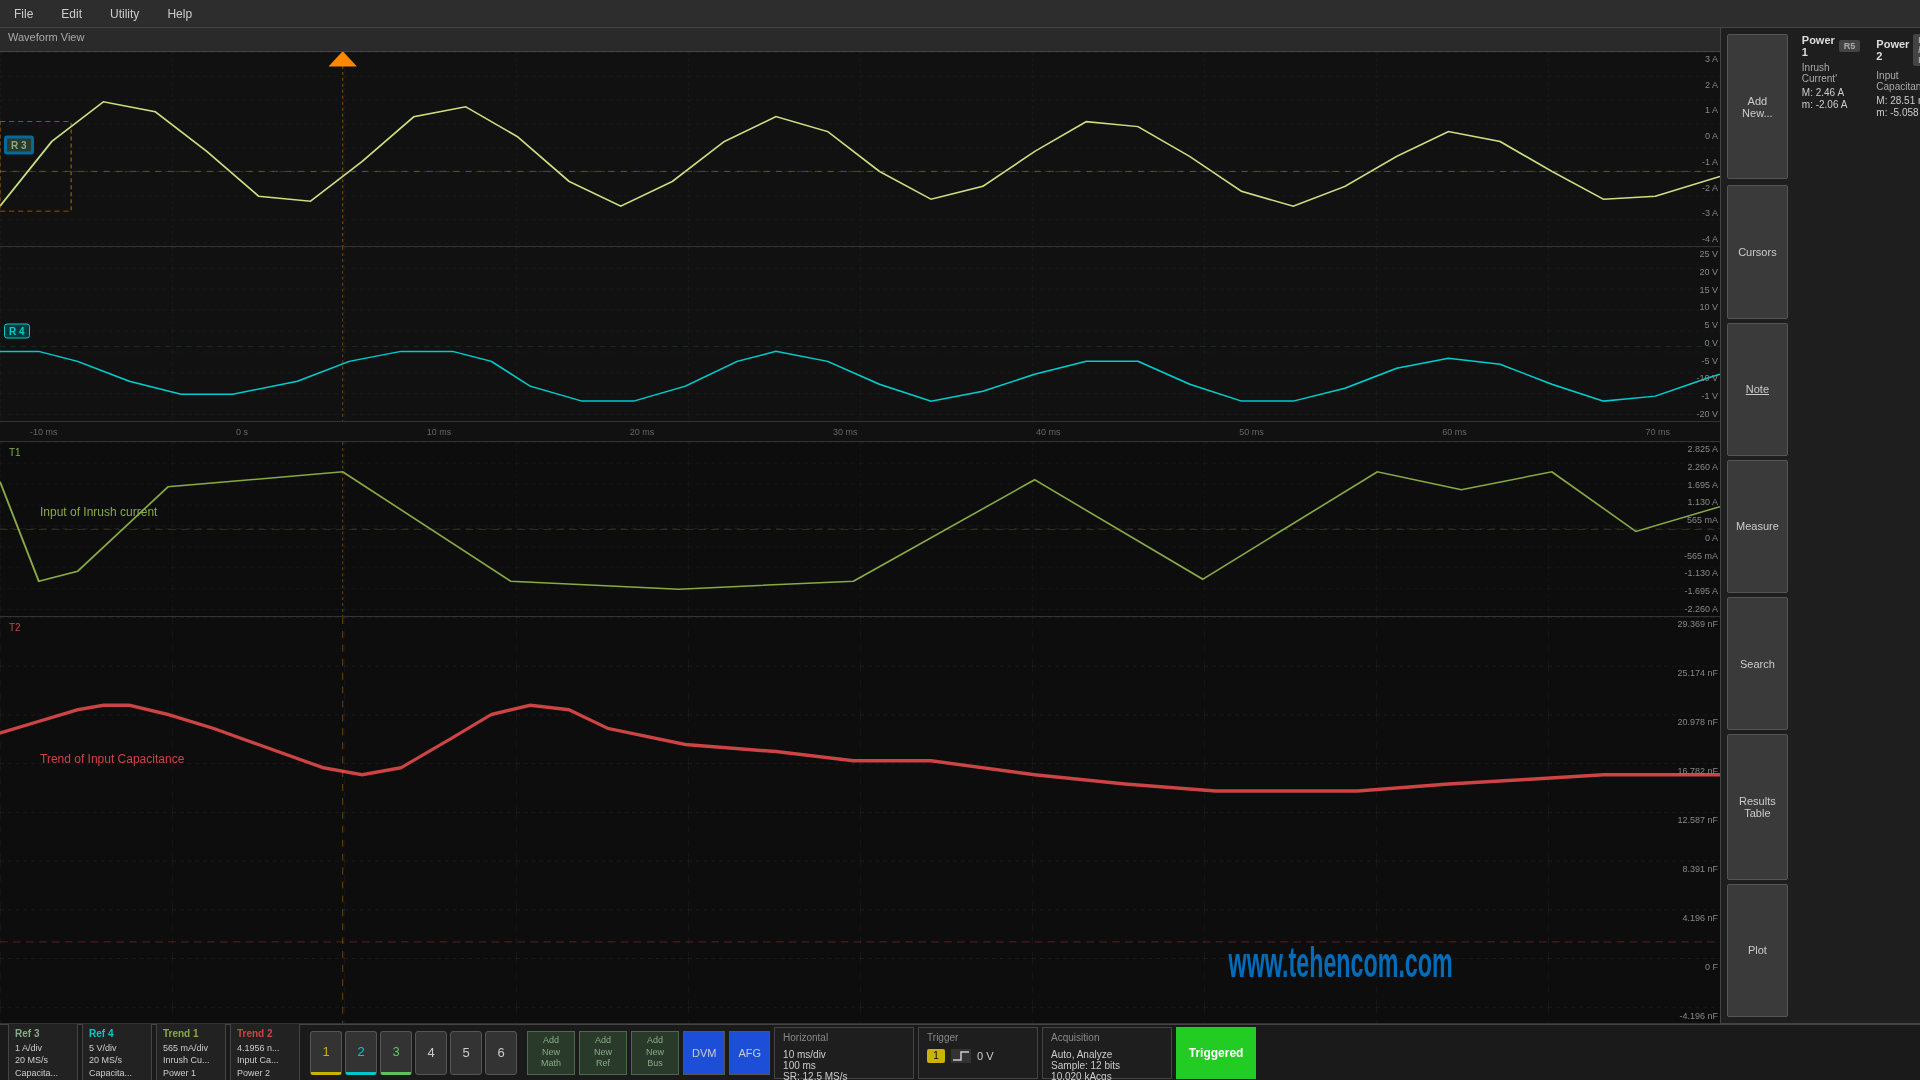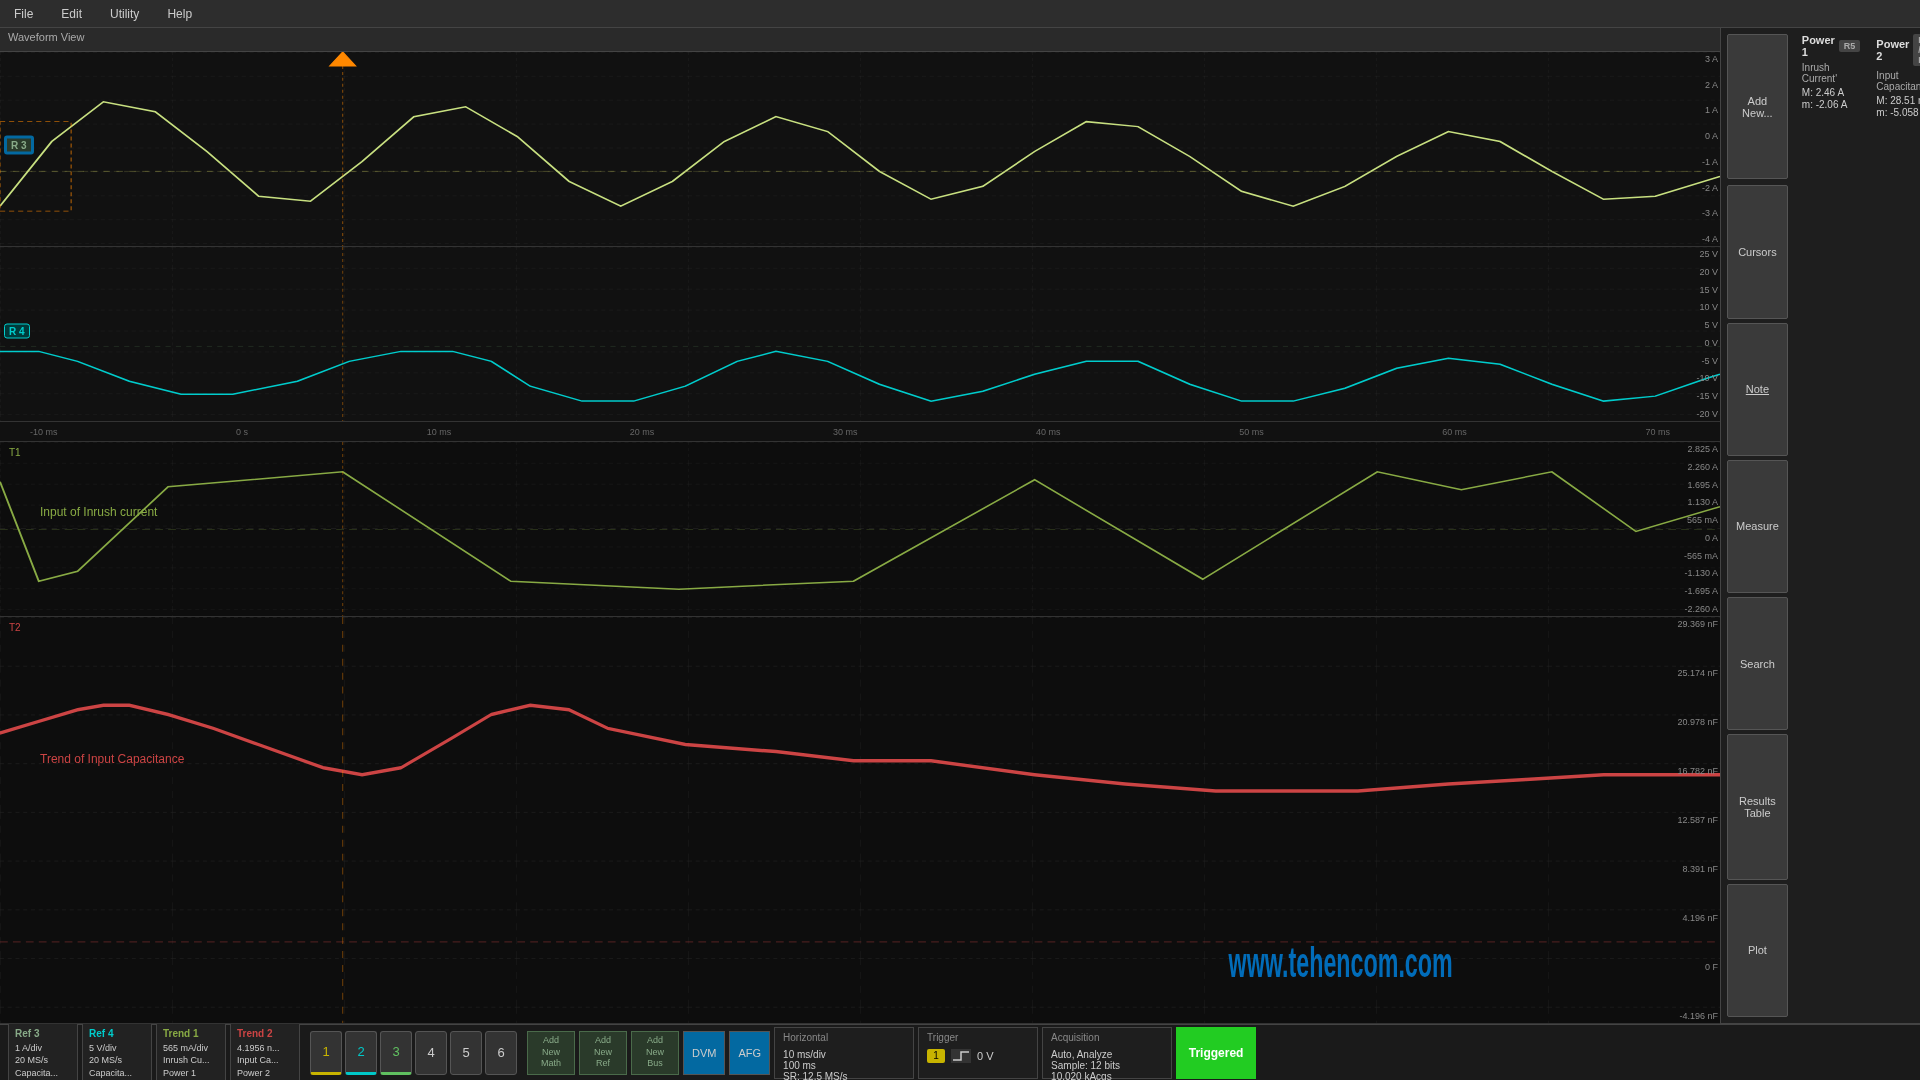--- a/index.html
+++ b/index.html
@@ -254,21 +254,21 @@
       font-size: 9px;
       padding: 3px 5px;
       cursor: pointer;
       text-align: center;
       height: 44px;
       width: 48px;
       line-height: 1.3;
     }
 
     .dvm-btn, .afg-btn {
-      background: #0369a1;
+      background: #1d4ed8;
       border: 1px solid #555;
       color: #ccc;
       font-size: 11px;
       padding: 4px 8px;
       cursor: pointer;
       height: 44px;
     }
 
     
     .status-section {
@@ -431,21 +431,21 @@
         <div class="ch-badge" style="background:#003a3a; border:1px solid #00cccc; color:#00cccc; top:48%;">R 4</div>
         <div class="y-labels">
           <span class="y-label">25 V</span>
           <span class="y-label">20 V</span>
           <span class="y-label">15 V</span>
           <span class="y-label">10 V</span>
           <span class="y-label">5 V</span>
           <span class="y-label">0 V</span>
           <span class="y-label">-5 V</span>
           <span class="y-label">-10 V</span>
-          <span class="y-label">-15 V</span>
+          <span class="y-label">-1 V</span>
           <span class="y-label">-20 V</span>
         </div>
       </div>
 
       <div class="time-axis">
         <div class="time-labels">
           <span>-10 ms</span>
           <span>0 s</span>
           <span>10 ms</span>
           <span>20 ms</span>

